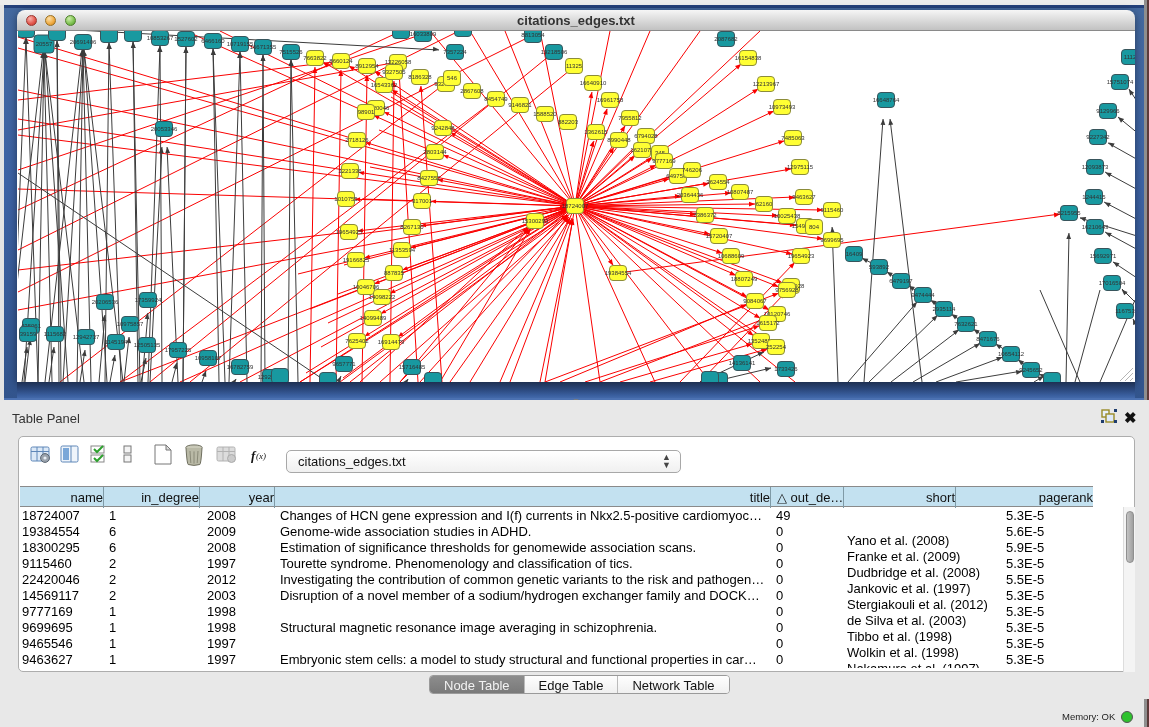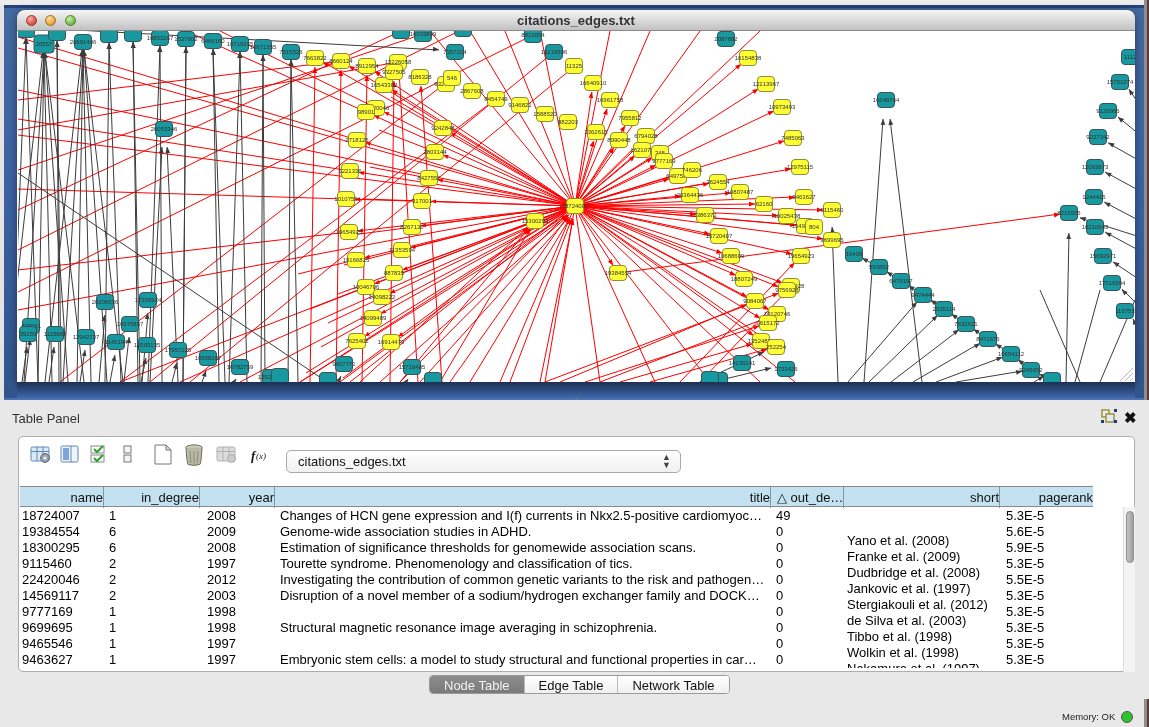--- a/index.html
+++ b/index.html
@@ -779,21 +779,21 @@
           <text x="222" y="18" font-family="Liberation Serif, serif" font-style="italic" font-weight="bold" font-size="13" fill="#111">f</text>
           <text x="227" y="17" font-family="Liberation Serif, serif" font-style="italic" font-size="9" fill="#111">(x)</text>
         </svg>
       <div id="dropdown">citations_edges.txt<div id="dd-arrows">▲<br>▼</div></div>
       <div id="thead">
         <div style="left:0;width:84px;">name</div>
         <div style="left:85px;width:95px;">in_degree</div>
         <div style="left:181px;width:74px;">year</div>
         <div style="left:256px;width:495px;">title</div>
         <div style="left:752px;width:72px;text-align:left;padding-left:5px;">△ out_de…</div>
-        <div style="left:825px;width:155px;">short</div>
+        <div style="left:781px;width:155px;">short</div>
         <div style="left:981px;width:92px;border-right:none;">pagerank</div>
       </div>
       <div id="tbody">
 <div class="tr">
             <div class="c0">18724007</div>
             <div class="c1">1</div>
             <div class="c2">2008</div>
             <div class="c3">Changes of HCN gene expression and I(f) currents in Nkx2.5-positive cardiomyoc…</div>
             <div class="c4">49</div>
             <div class="c5">Yano et al. (2008)</div>

